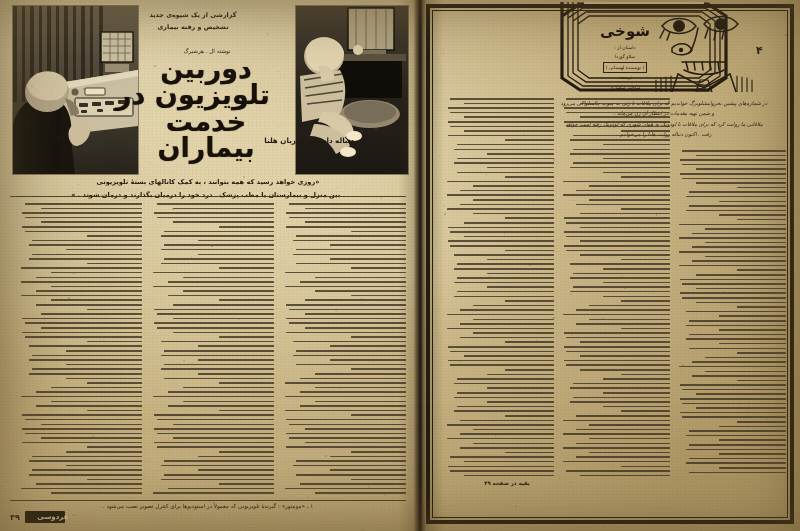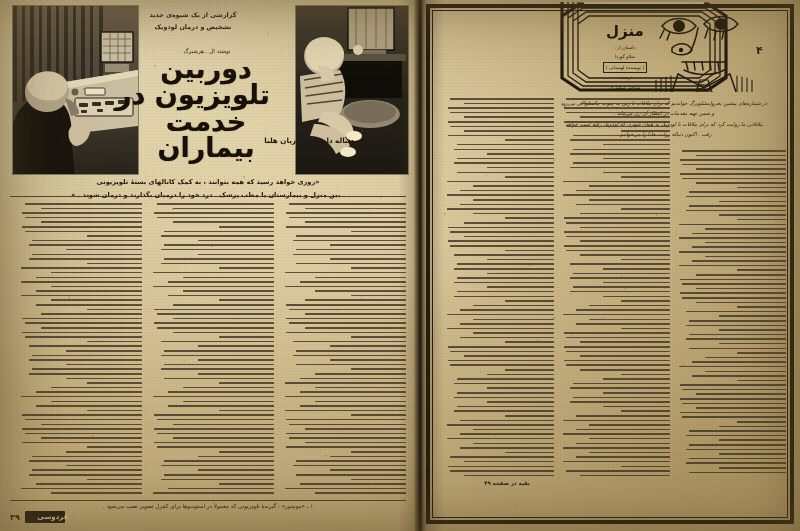--- a/index.html
+++ b/index.html
@@ -240,21 +240,21 @@
         <ellipse cx="58" cy="130" rx="8" ry="5" fill="#efe7ce"></ellipse>
         <ellipse cx="52" cy="146" rx="8" ry="5" fill="#efe7ce"></ellipse>
 
         <path d="M22 60 C34 58 40 66 38 74 L26 76 Z" fill="#d8cdae"></path>
         <rect x="0" y="0" width="112" height="168" fill="#000" opacity=".05"></rect>
       </svg>
     </div>
 
     <div id="kicker" class="fa">
       <div>گزارشی از یک شیوه‌ی جدید</div>
-      <div>تشخیص و درمان لودویک</div>
+      <div>تشخیص و رفته بیماری</div>
     </div>
     <div id="byline" class="fa">نوشته ال . هرشبرگ</div>
 
     <div id="caption" class="fa">
       <div>«روزی خواهد رسید که همه بتوانند ، به کمک کانالهای بستهٔ تلویزیونی</div>
       <div>ـ بین منزل و بیمارستان یا مطب پزشک ـ درد خود را درمیان بگذارند و درمان شوند . »</div>
     </div>
 
     <div id="headline" class="fa">
       <div>دوربین</div>
@@ -526,21 +526,21 @@
         <path d="M50 76 L62 78 M49 80 L63 82" stroke-width=".9"></path>
 
         <g stroke-width="1.1">
           <path d="M8 72 L8 84 M13 70 L13 84 M18 69 L18 84 M23 68 L23 84"></path>
           <path d="M89 68 L89 84 M94 69 L94 84 M99 70 L99 84 M104 72 L104 84"></path>
         </g>
       </g>
     </svg>
   </div>
 
-  <div id="sect-title" class="fa">منزل</div>
+  <div id="sect-title" class="fa">شوخی</div>
   <div id="sect-credits" class="fa">
     <div>داستان از :</div>
     <div>سلاو گوردا</div>
     <div><span class="boxed">( نویسندهٔ لهستانی )</span></div>
     <div>ترجمهٔ :</div>
     <div>منوچهر منصوری</div>
   </div>
   <div id="chapter-num" class="fa">۴</div>
 
   <div id="rp-intro" class="fa">

